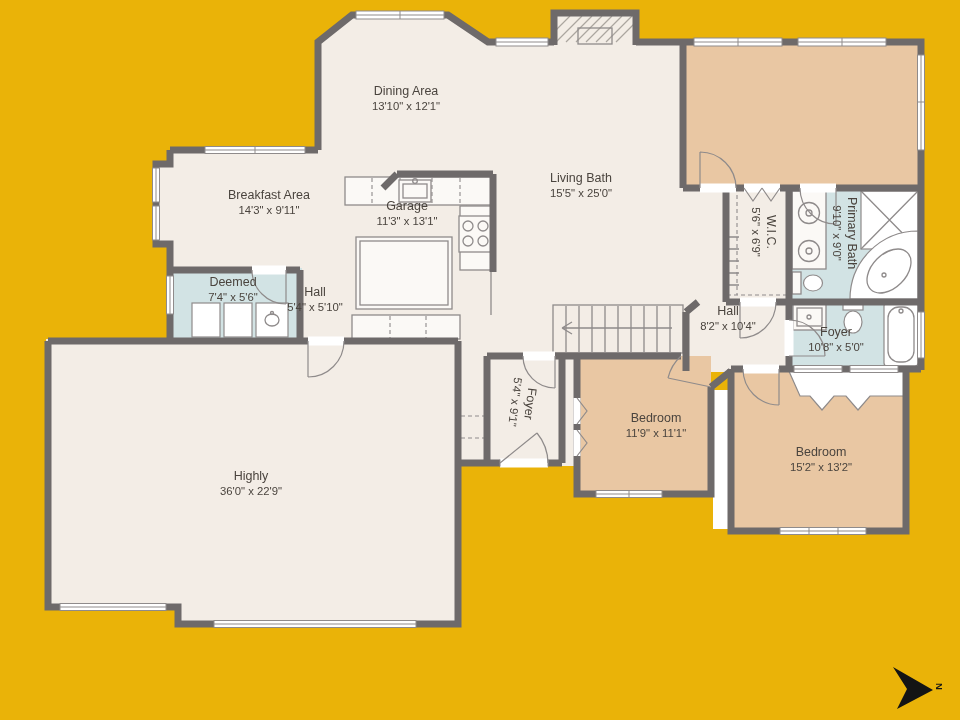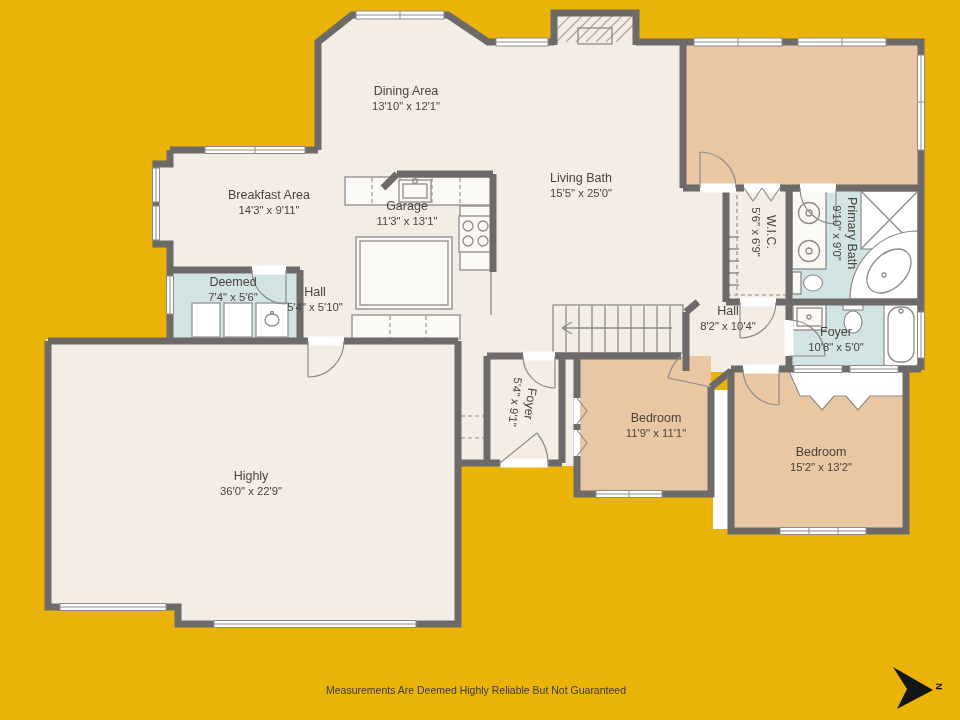--- a/index.html
+++ b/index.html
@@ -264,15 +264,14 @@
   </div>
   <div class="room-label" style="left:821px;top:459px">
     <span class="name">Bedroom</span>
     <span class="dims">15'2" x 13'2"</span>
   </div>
   <div class="room-label" style="left:251px;top:483px">
     <span class="name">Highly</span>
     <span class="dims">36'0" x 22'9"</span>
   </div>
 
-  <div id="footer-note">Measurements Are Deemed Highly Reliable But Not Guaranteed</div>
   <div id="north-label">N</div>
 </div>
 
 </body></html>

